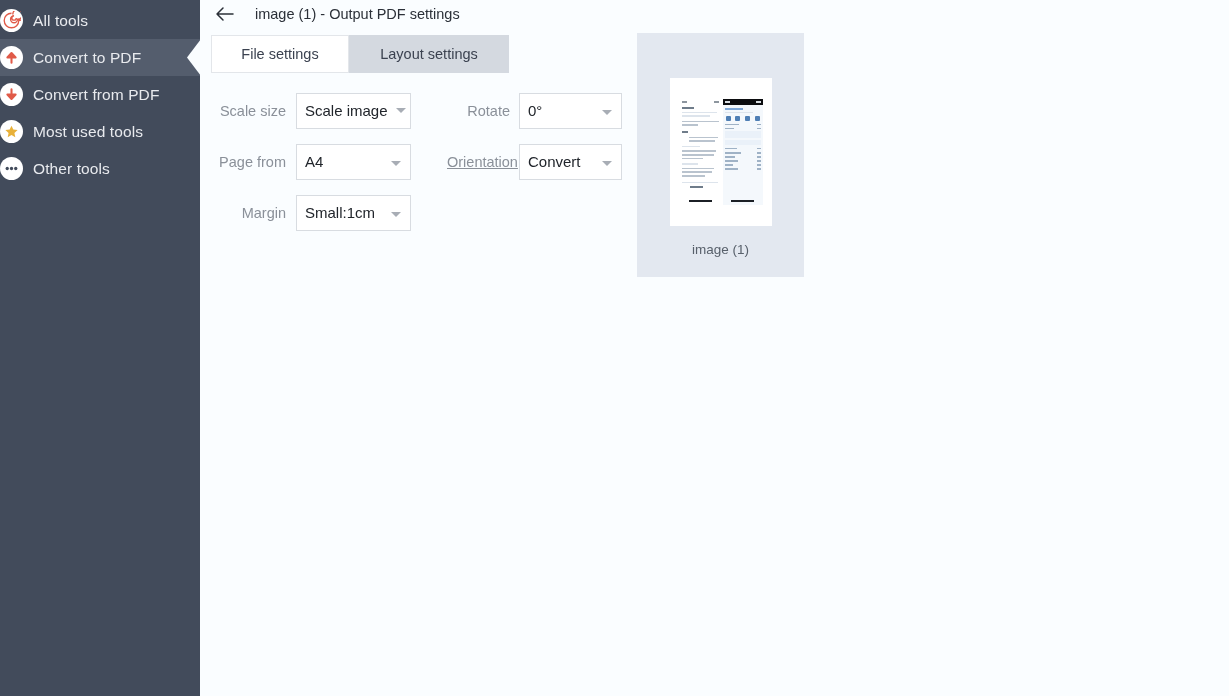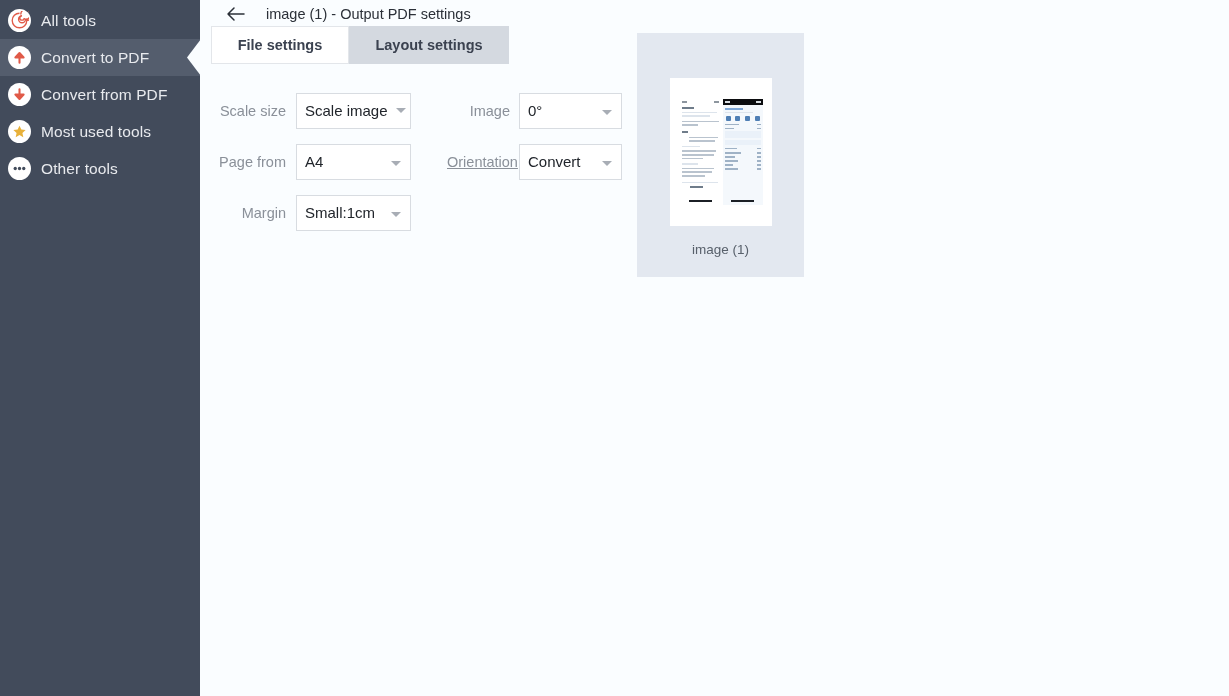--- a/index.html
+++ b/index.html
@@ -27,21 +27,20 @@
     flex: 0 0 200px;
     padding-top: 2px;
     position: relative;
     z-index: 2;
   }
   .nav-item {
     position: relative;
     height: 37px;
     display: flex;
     align-items: center;
-    padding-left: 8px;
     cursor: pointer;
   }
   .nav-item.active { background: #545d6d; }
   .nav-item.active .notch {
     position: absolute;
     right: -1px;
     top: 0;
     height: 37px;
     width: 14px;
     overflow: hidden;
@@ -71,43 +70,43 @@
     flex: 1 1 auto;
     position: relative;
     background: #fafdff;
     height: 696px;
   }
 
   .titlebar {
     display: flex;
     align-items: center;
     height: 26px;
-    padding-left: 24px;
+    padding-left: 13px;
     padding-top: 2px;
   }
   .back-btn {
     width: 24px; height: 20px;
     display: flex; align-items: center; justify-content: center;
     cursor: pointer;
     flex: 0 0 24px;
   }
   .page-title {
     margin-left: 18px;
     font-size: 14.5px;
     color: #2b3038;
     white-space: nowrap;
   }
 
   
   .tabs {
     display: flex;
+    margin-top: 9px;
     margin-left: 11px;
     height: 24px;
     width: 298px;
-    font-weight: bold;
   }
   .tab {
     display: flex;
     align-items: center;
     justify-content: center;
     font-size: 14.5px;
     color: #3b4250;
     cursor: pointer;
     height: 38px;
   }
@@ -391,21 +390,21 @@
 
     <div class="form">
 
       <div class="row">
         <span class="f-label lab-w1">Scale size</span>
         <div class="select w-imgsize">
           <span class="sel-val">Scale image</span>
           <span class="caret inline"></span>
         </div>
         <span class="gap-right"></span>
-        <span class="f-label lab-rotate">Image</span>
+        <span class="f-label lab-rotate">Rotate</span>
         <div class="select w-rotate">
           <span class="sel-val">0°</span>
           <span class="caret edge"></span>
         </div>
       </div>
 
       <div class="row">
         <span class="f-label lab-w1">Page from</span>
         <div class="select w-pagesize">
           <span class="sel-val">A4</span>

